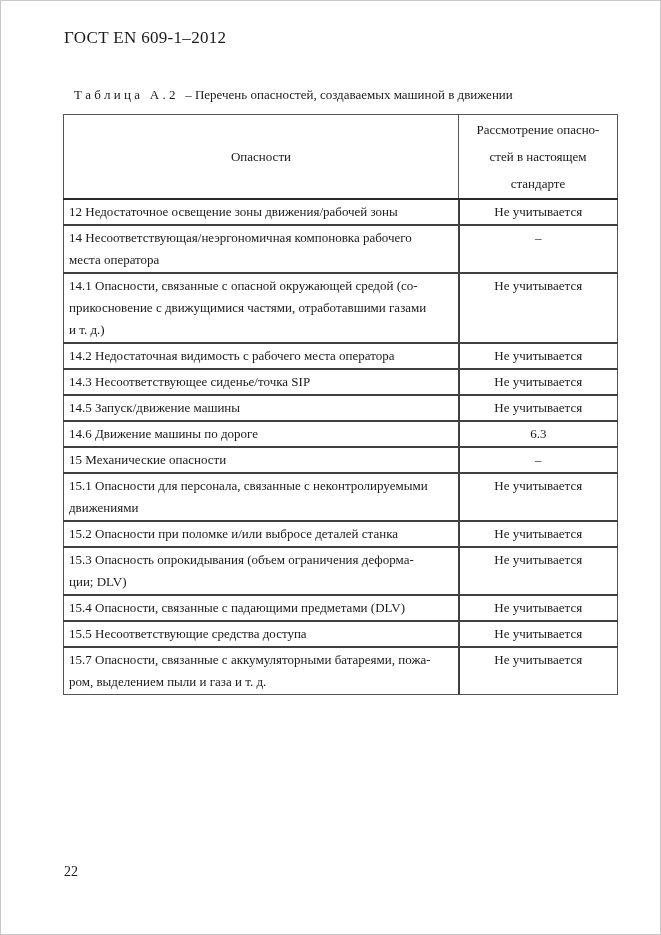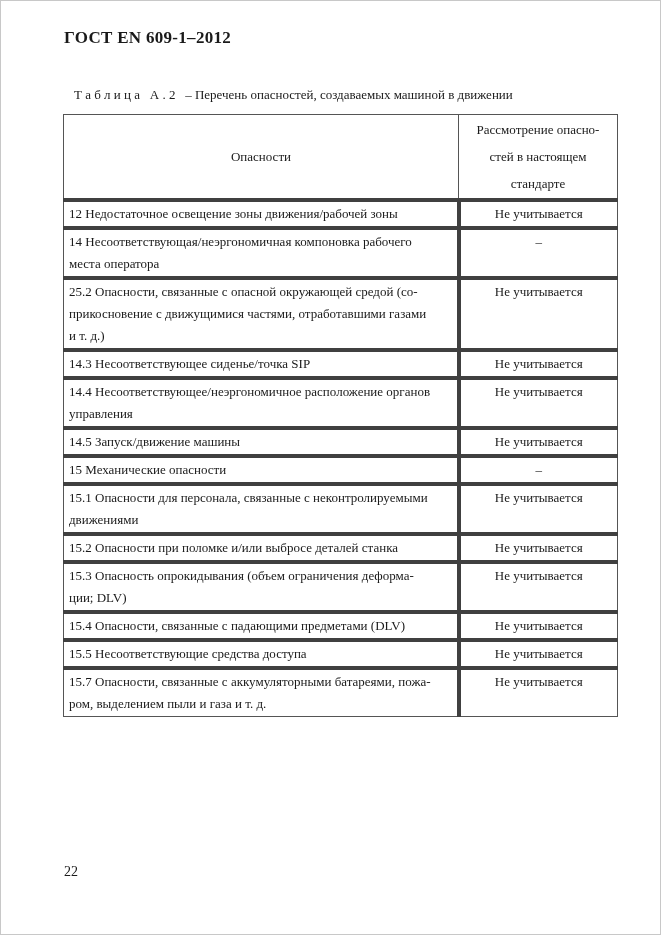--- a/index.html
+++ b/index.html
@@ -15,42 +15,42 @@
     font-family: "Liberation Serif", "DejaVu Serif", serif;
     color: #1a1a1a;
     position: relative;
     overflow: hidden;
   }
   .doc-header {
     position: absolute;
     left: 63px;
     top: 27px;
     font-size: 17px;
-    font-weight: bold;
+    font-weight: normal;
     letter-spacing: 0.3px;
     white-space: pre;
   }
   .table-caption {
     position: absolute;
     left: 73px;
     top: 86px;
     font-size: 13px;
     white-space: pre;
   }
   table.hazards {
     position: absolute;
     left: 62px;
     top: 113px;
     width: 536px;
     border-collapse: collapse;
     table-layout: fixed;
     font-size: 13px;
   }
   table.hazards th, table.hazards td {
-    border: 4px solid #404040;
+    border: 2px solid #404040;
     vertical-align: top;
     font-weight: normal;
   }
   table.hazards thead th {
     border: 1px solid #555;
     border-bottom: 2px solid #2a2a2a;
     height: 80px;
     text-align: center;
     line-height: 27px;
     padding: 1px 4px;
@@ -99,37 +99,40 @@
       <tr>
         <td class="hazard">12 Недостаточное освещение зоны движения/рабочей зоны</td>
         <td class="consideration">Не учитывается</td>
       </tr>
       <tr>
         <td class="hazard">14  Несоответствующая/неэргономичная  компоновка  рабочего
 места оператора</td>
         <td class="consideration">–</td>
       </tr>
       <tr>
-        <td class="hazard">25.2 Опасности, связанные с опасной окружающей средой (со-
+        <td class="hazard">14.1 Опасности, связанные с опасной окружающей средой (со-
 прикосновение с движущимися частями, отработавшими газами
 и т. д.)</td>
+        <td class="consideration">Не учитывается</td>
+      </tr>
+      <tr>
+        <td class="hazard">14.2 Недостаточная видимость с рабочего места оператора</td>
         <td class="consideration">Не учитывается</td>
       </tr>
       <tr>
         <td class="hazard">14.3 Несоответствующее сиденье/точка SIP</td>
         <td class="consideration">Не учитывается</td>
       </tr>
       <tr>
-        <td class="hazard">14.4 Несоответствующее/неэргономичное расположение органов
-управления</td>
+        <td class="hazard">14.5 Запуск/движение машины</td>
         <td class="consideration">Не учитывается</td>
       </tr>
       <tr>
-        <td class="hazard">14.5 Запуск/движение машины</td>
-        <td class="consideration">Не учитывается</td>
+        <td class="hazard">14.6 Движение машины по дороге</td>
+        <td class="consideration">6.3</td>
       </tr>
       <tr>
         <td class="hazard">15 Механические опасности</td>
         <td class="consideration">–</td>
       </tr>
       <tr>
         <td class="hazard">15.1 Опасности для персонала, связанные с неконтролируемыми
 движениями</td>
         <td class="consideration">Не учитывается</td>
       </tr>

